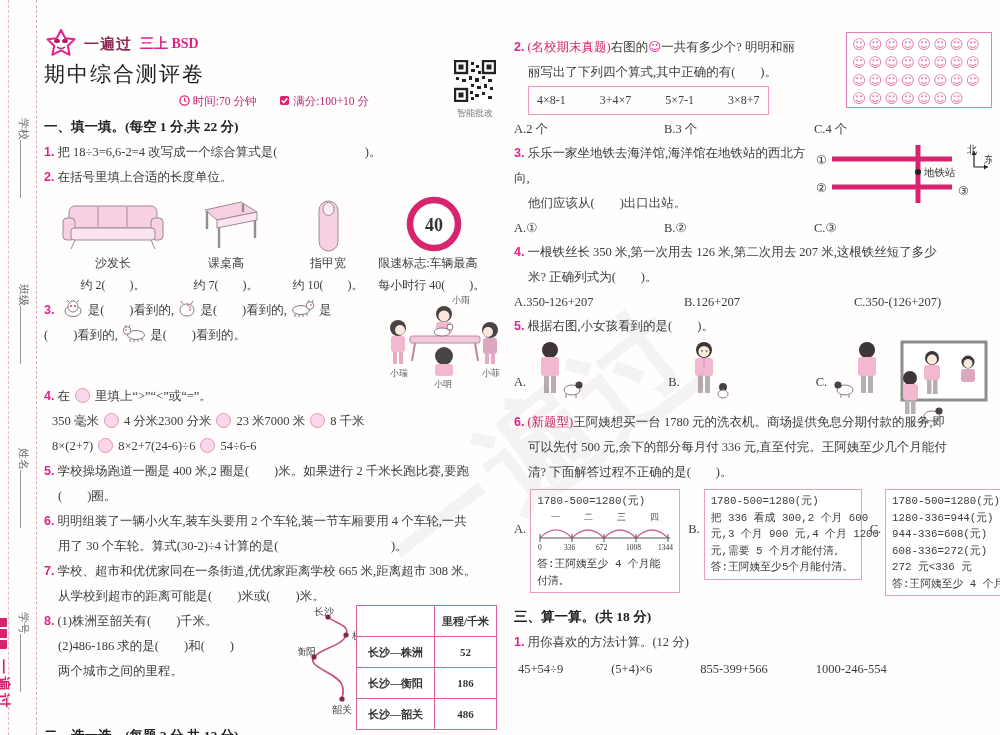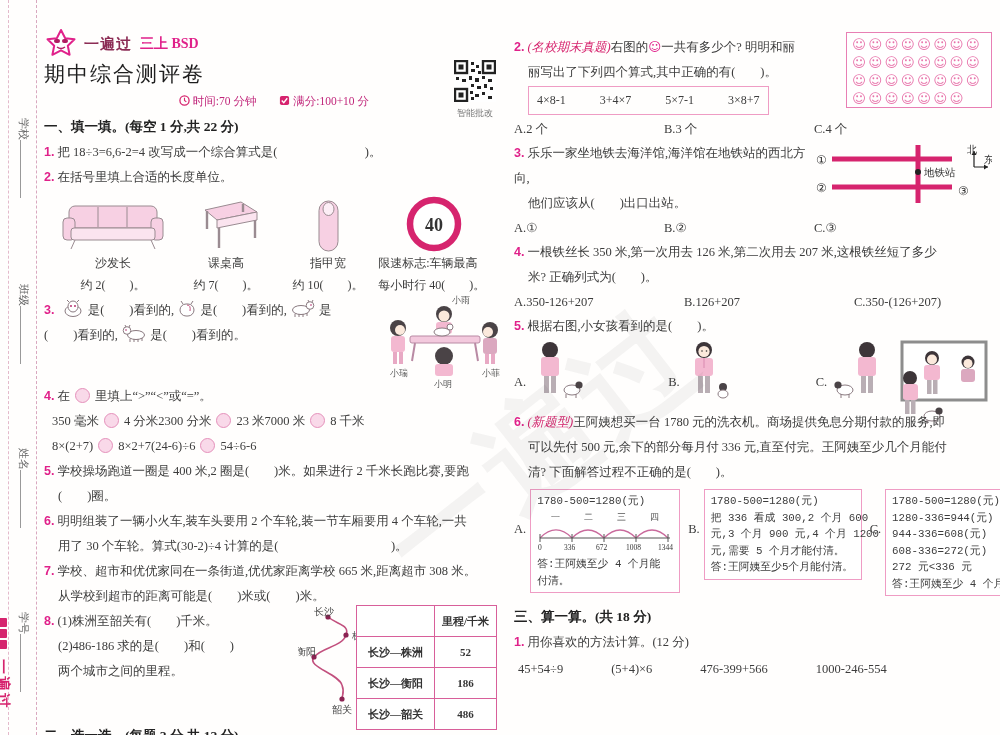--- a/index.html
+++ b/index.html
@@ -14,21 +14,21 @@
   .vfield .ln { display:inline-block; width:58px; border-bottom:1px solid #999; height:10px; }
   .brandv { position:absolute; left:12px; top:618px; transform:rotate(90deg); transform-origin:left top; white-space:nowrap; }
   .brandv .bx { display:inline-block; width:9px; height:9px; background:#d6246e; margin-right:2px; border-radius:1px; }
   .brandv .tx { color:#d6246e; font-weight:bold; font-size:15px; letter-spacing:2px; margin-left:4px; }
   
   .pageL { position:absolute; left:44px; top:26px; width:460px; }
   .pageR { position:absolute; left:514px; top:34px; width:478px; }
   .q { position:relative; font-size:12.5px; line-height:25px; }
   .qnum { color:#e0218a; font-weight:bold; font-family:"Liberation Sans",sans-serif; margin-right:3px; }
   .sec { font-weight:bold; font-size:13.5px; color:#222; line-height:26px; }
-  .tag { color:#d6246e; font-style:italic; }
+  .tag { color:#d6246e; }
   .opts { display:flex; font-size:12.5px; line-height:24px;align-items:flex-end; }
   .cmp { display:inline-block; width:15px; height:15px; border:1px solid #e591bb; background:#f9d9e9; border-radius:50%; vertical-align:-3px; margin:0 5px; }
   .pinkbox { border:1px solid #ef9cc4; }
   
   .hd { position:relative; height:88px; }
   .hd .logo { position:absolute; left:0; top:2px; display:flex; align-items:center; }
   .hd .brand { font-weight:bold; font-size:15px; color:#8c2c55; margin-left:6px; letter-spacing:1px; }
   .hd .edition { font-weight:bold; font-size:14px; color:#e0218a; margin-left:8px; }
   .hd .title { font-size:21px; font-weight:normal; color:#1e1e1e; padding-top:34px; letter-spacing:2px; }
   .hd .meta { text-align:center; font-size:11.5px; color:#c0257a; margin-top:6px; }
@@ -508,19 +508,19 @@
         </div>
       </div>
     </div>
 
     <div class="sec" style="margin-top:8px">三、算一算。(共 18 分)</div>
     <div class="q">
       <span class="qnum">1.</span><span>用你喜欢的方法计算。(12 分)</span>
       <div class="calcrow">
         <span>45+54÷9</span>
         <span>(5+4)×6</span>
-        <span>476-399+566</span>
+        <span>855-399+566</span>
         <span>1000-246-554</span>
       </div>
     </div>
 
   </div>
 </div>
 
 </body></html>

